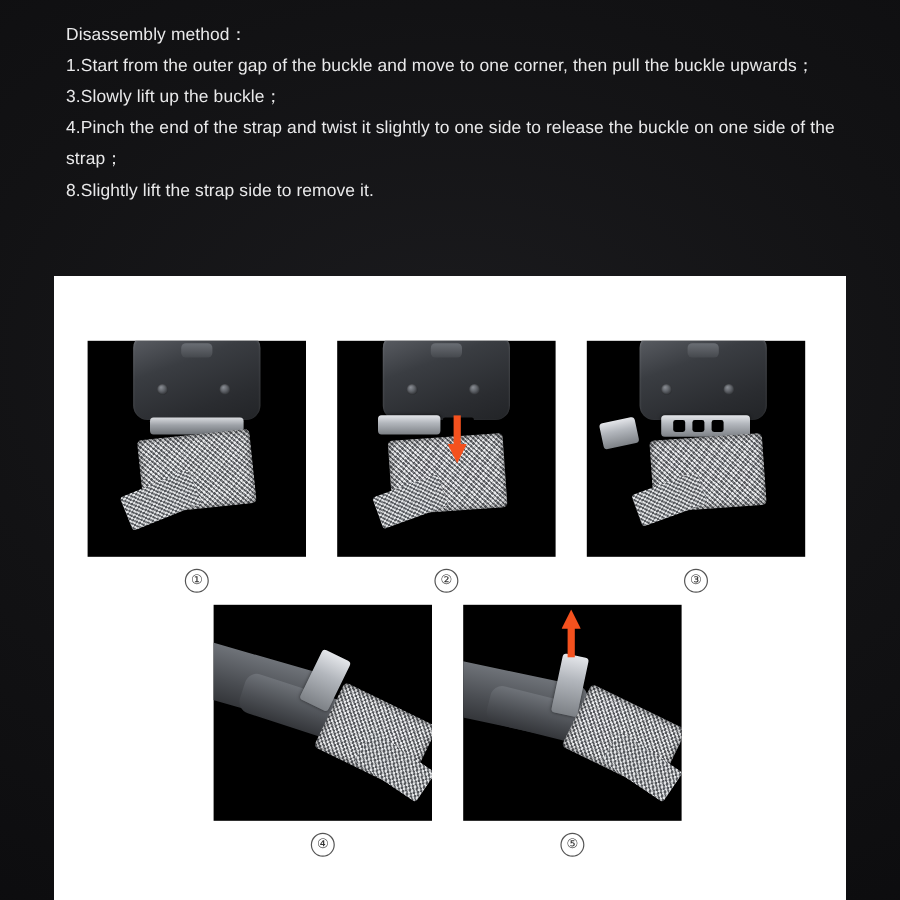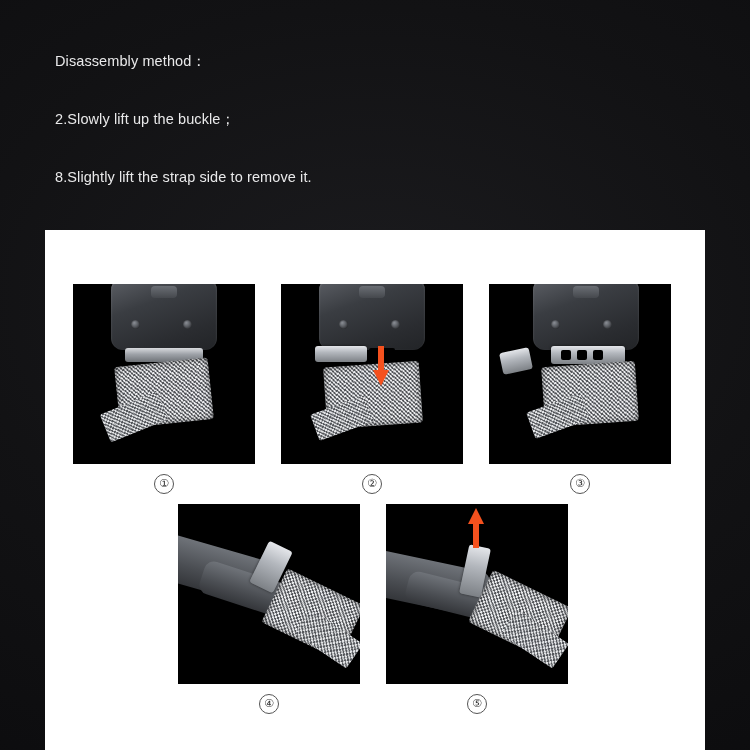--- a/index.html
+++ b/index.html
@@ -27,21 +27,20 @@
     left: 55px;
     top: 16px;
     width: 650px;
     color: #e9e9ea;
     font-size: 14.5px;
     line-height: 26px;
     letter-spacing: 0.1px;
   }
   .instructions .line {
     white-space: normal;
-    margin-top: 32px;
   }
   
   .panel {
     position: absolute;
     left: 45px;
     top: 230px;
     width: 660px;
     height: 520px;
     background: #ffffff;
   }
@@ -143,21 +142,23 @@
     border-radius: 2px;
   }
 </style>
 </head>
 <body>
 
 <div class="page">
 
   <div class="instructions">
     <div class="line">Disassembly method：</div>
-    <div class="line">2.Slowly lift up the buckle；</div>
+    <div class="line">1.Start from the outer gap of the buckle and move to one corner, then pull the buckle upwards；</div>
+    <div class="line">3.Slowly lift up the buckle；</div>
+    <div class="line">4.Pinch the end of the strap and twist it slightly to one side to release the buckle on one side of the strap；</div>
     <div class="line">8.Slightly lift the strap side to remove it.</div>
   </div>
 
   <div class="panel">
 
     <div class="fig-row row1">
 
       <div class="fig">
         <div class="fig-img">
           <div class="watch-body" style="left:38px; top:-6px; width:106px; height:72px;"></div>

